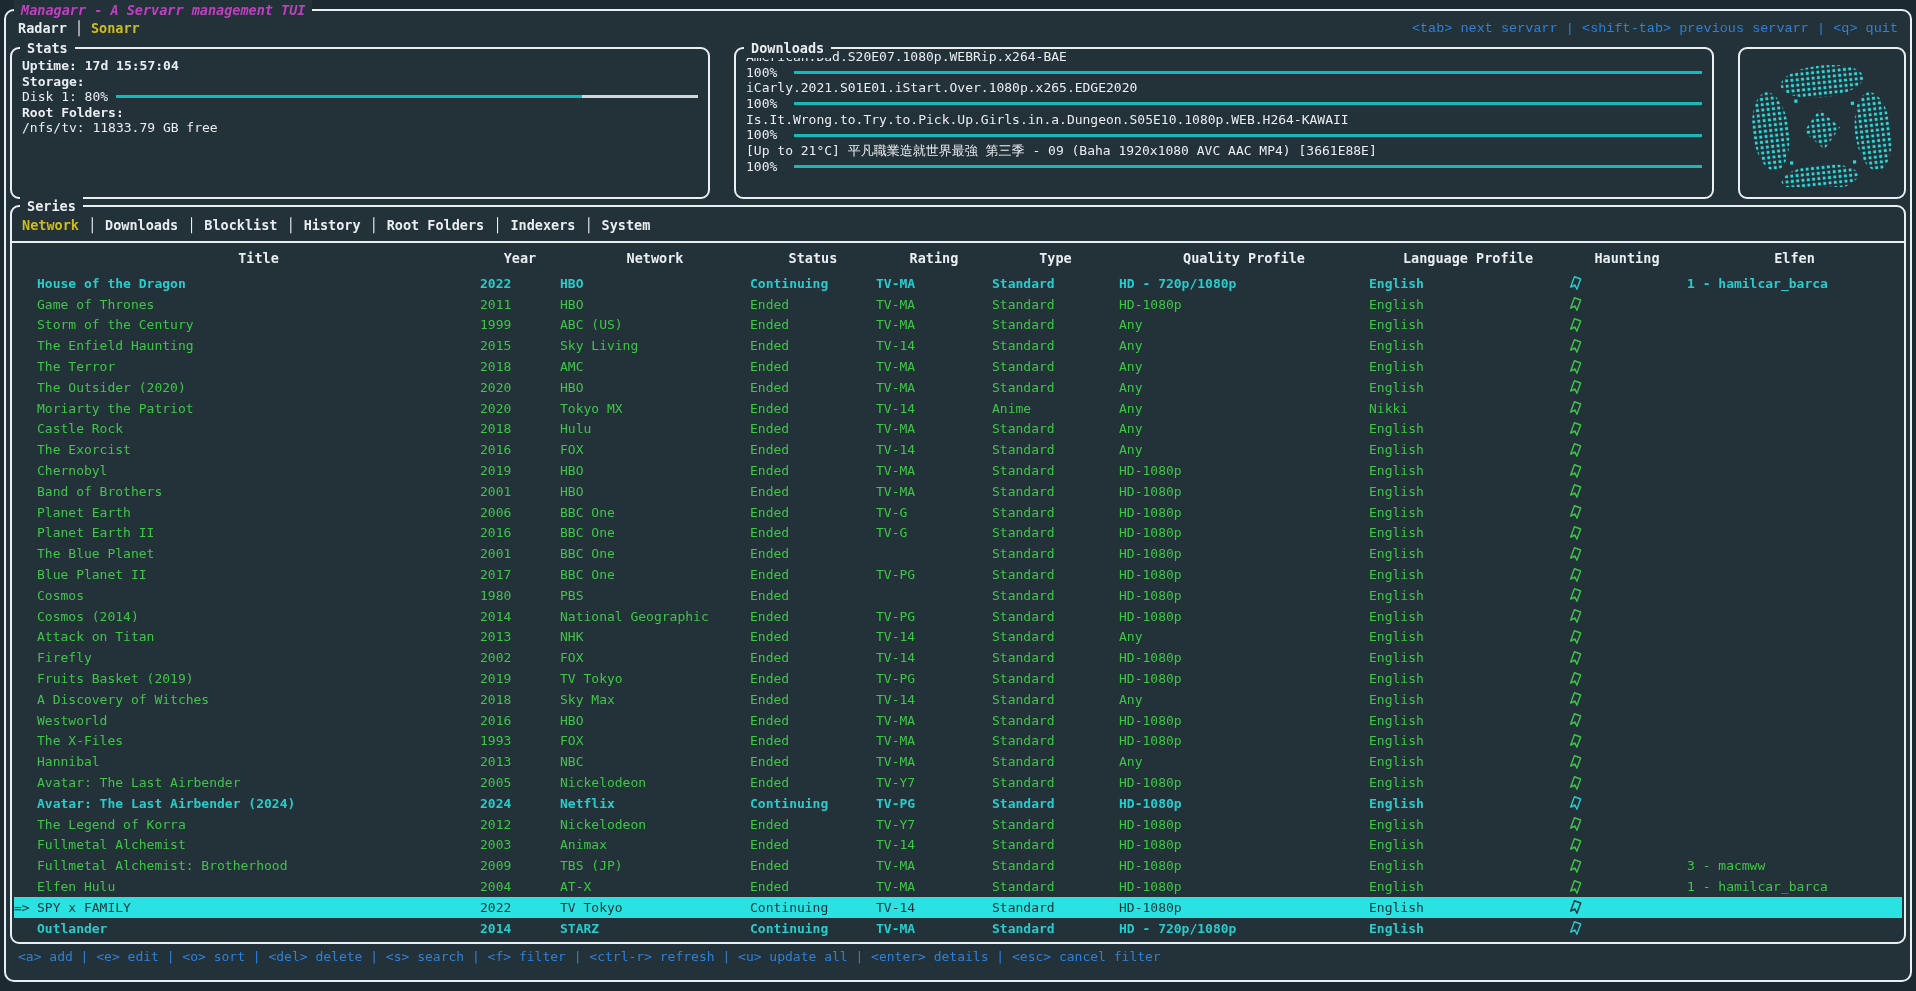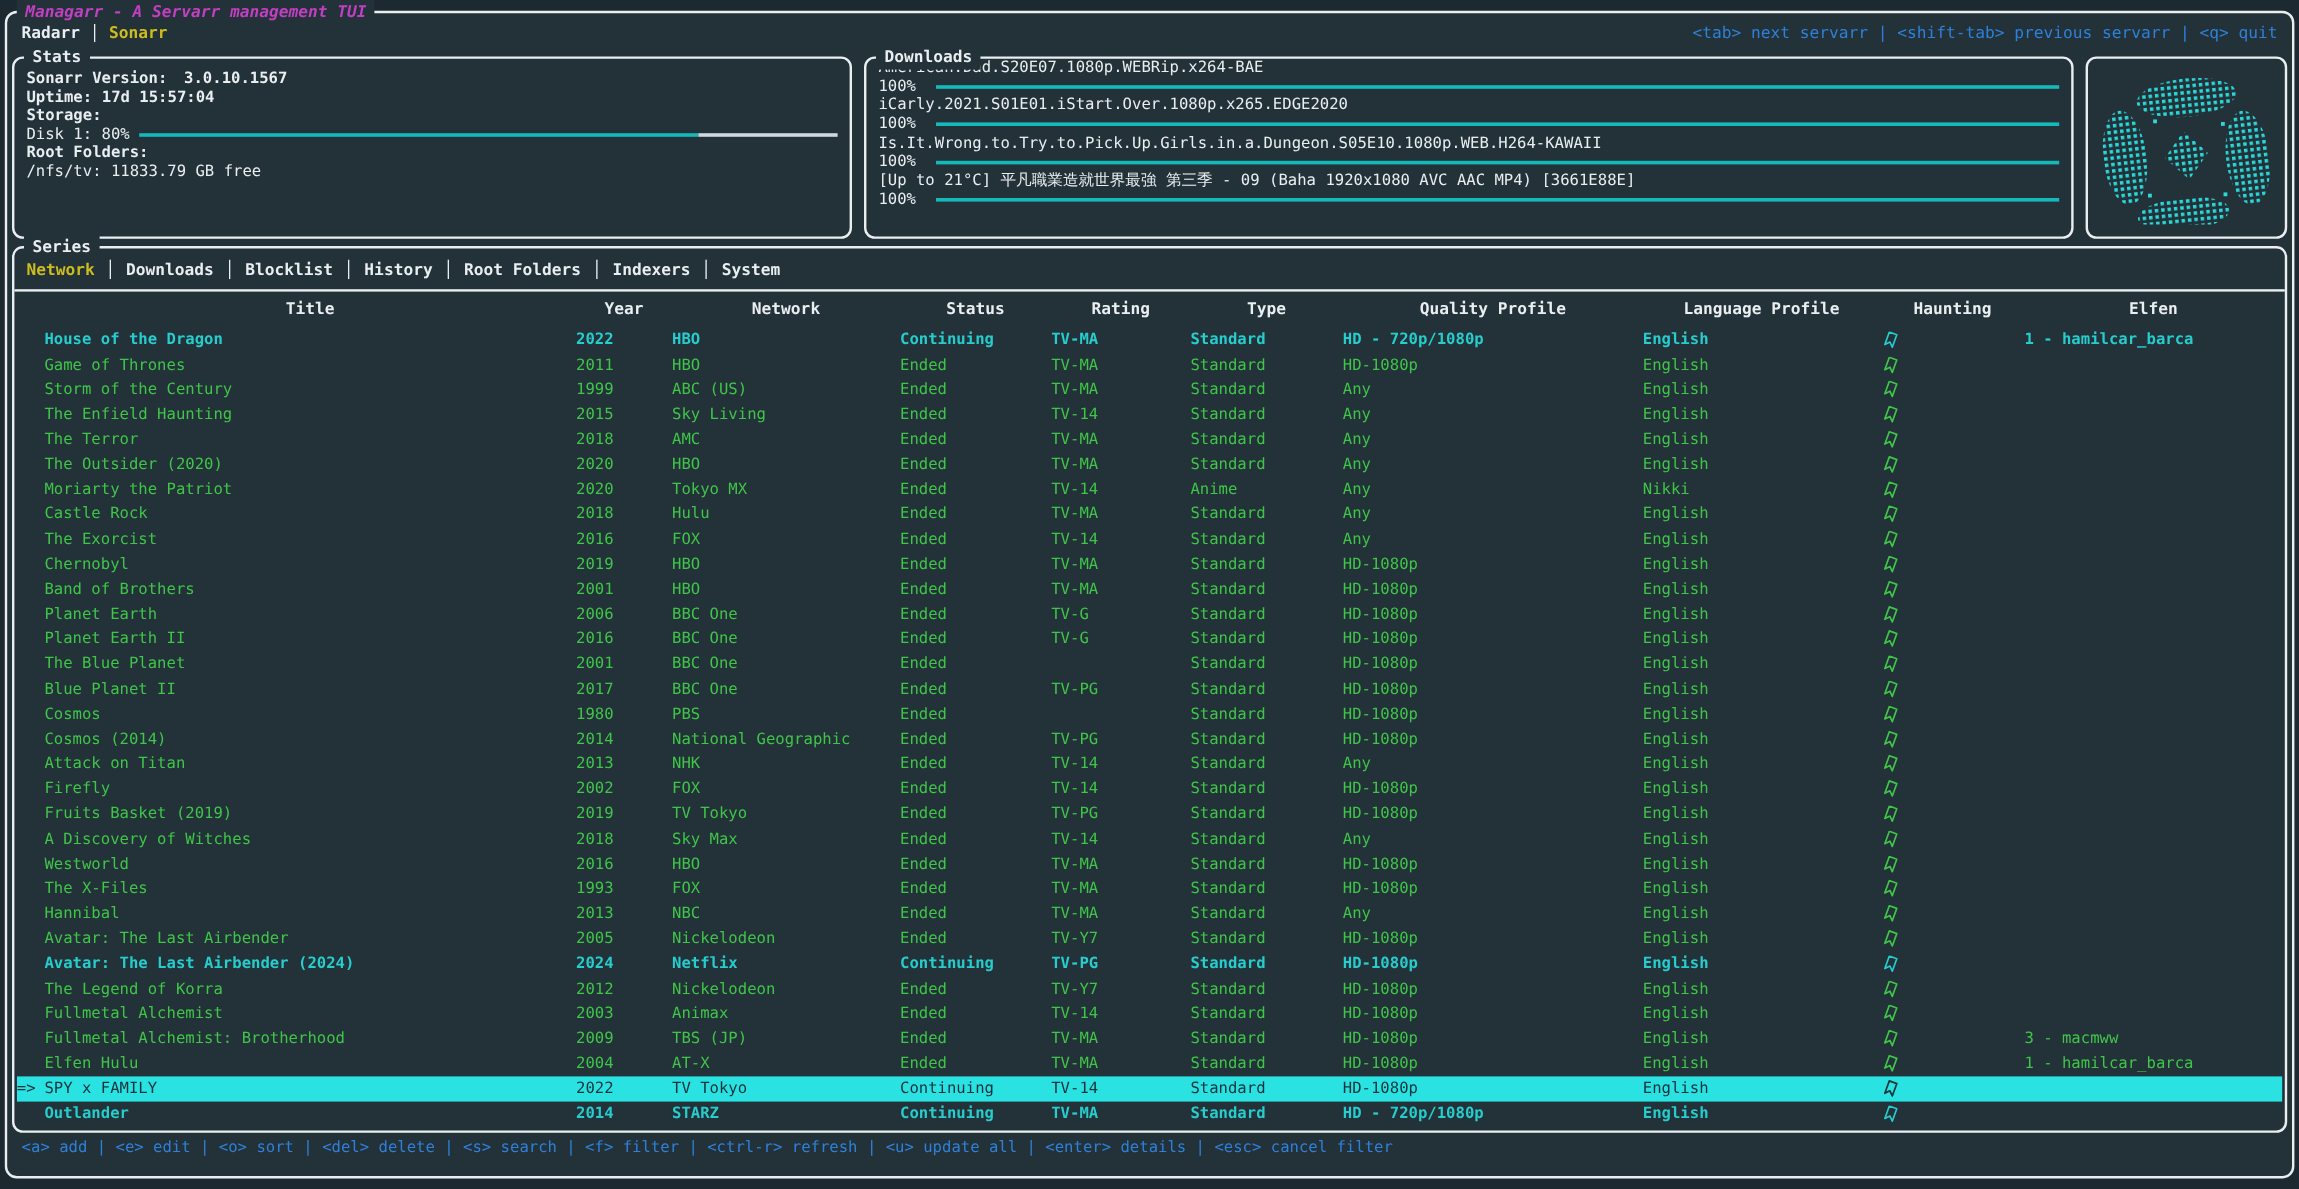--- a/index.html
+++ b/index.html
@@ -26,24 +26,24 @@
     white-space:nowrap;z-index:3;
   }
   .app-title{color:var(--magenta);font-style:italic;}
   .topbar{
     position:absolute;top:7px;left:12px;right:12px;height:20px;
     display:flex;justify-content:space-between;align-items:center;font-size:13.5px;
   }
   .tabs{display:flex;align-items:flex-end;font-weight:bold;color:var(--text);}
   .tabs .sep{padding:0 8px;font-weight:normal;color:var(--text);}
   .tab.active{color:var(--yellow);}
-  .keybinds{color:var(--blue);font-size:13.5px;white-space:nowrap;}
+  .keybinds{color:var(--blue);font-size:13.5px;white-space:nowrap;font-family:Liberation Mono, monospace;}
   .panels-row{
     position:absolute;top:36px;left:4px;right:4px;height:152px;
-    display:flex;gap:10px;
+    display:flex;gap:24px;
   }
   .panel{
     position:relative;border:2px solid var(--border);border-radius:9px;background:var(--bg);
   }
   .stats-panel{width:700px;}
   .downloads-panel{flex:1;}
   .logo-panel{width:168px;display:flex;align-items:center;justify-content:center;}
   .stats-body{padding:9px 10px 0 10px;font-size:13px;line-height:15.6px;color:var(--text);}
   .stat-line{height:15.6px;white-space:nowrap;display:flex;align-items:center;}
   .lbl{font-weight:bold;}
@@ -95,24 +95,20 @@
         <span class="tab active">Sonarr</span>
       </div>
     <div class="keybinds" id="top-keybinds">&lt;tab&gt; next servarr | &lt;shift-tab&gt; previous servarr | &lt;q&gt; quit</div>
   </div>
 
   <div class="panels-row">
 
     <section class="panel stats-panel">
       <div class="floating-title">Stats</div>
       <div class="stats-body">
-        <div class="stat-line">
-          <span class="lbl">Sonarr Version:</span>
-          <span class="val-b wide">3.0.10.1567</span>
-        </div>
         <div class="stat-line">
           <span class="lbl">Uptime:</span>
           <span class="val-b">17d 15:57:04</span>
         </div>
         <div class="stat-line">
           <span class="lbl">Storage:</span>
         </div>
         <div class="stat-line">
           <span>Disk 1: 80%</span>
           <span class="gauge">

